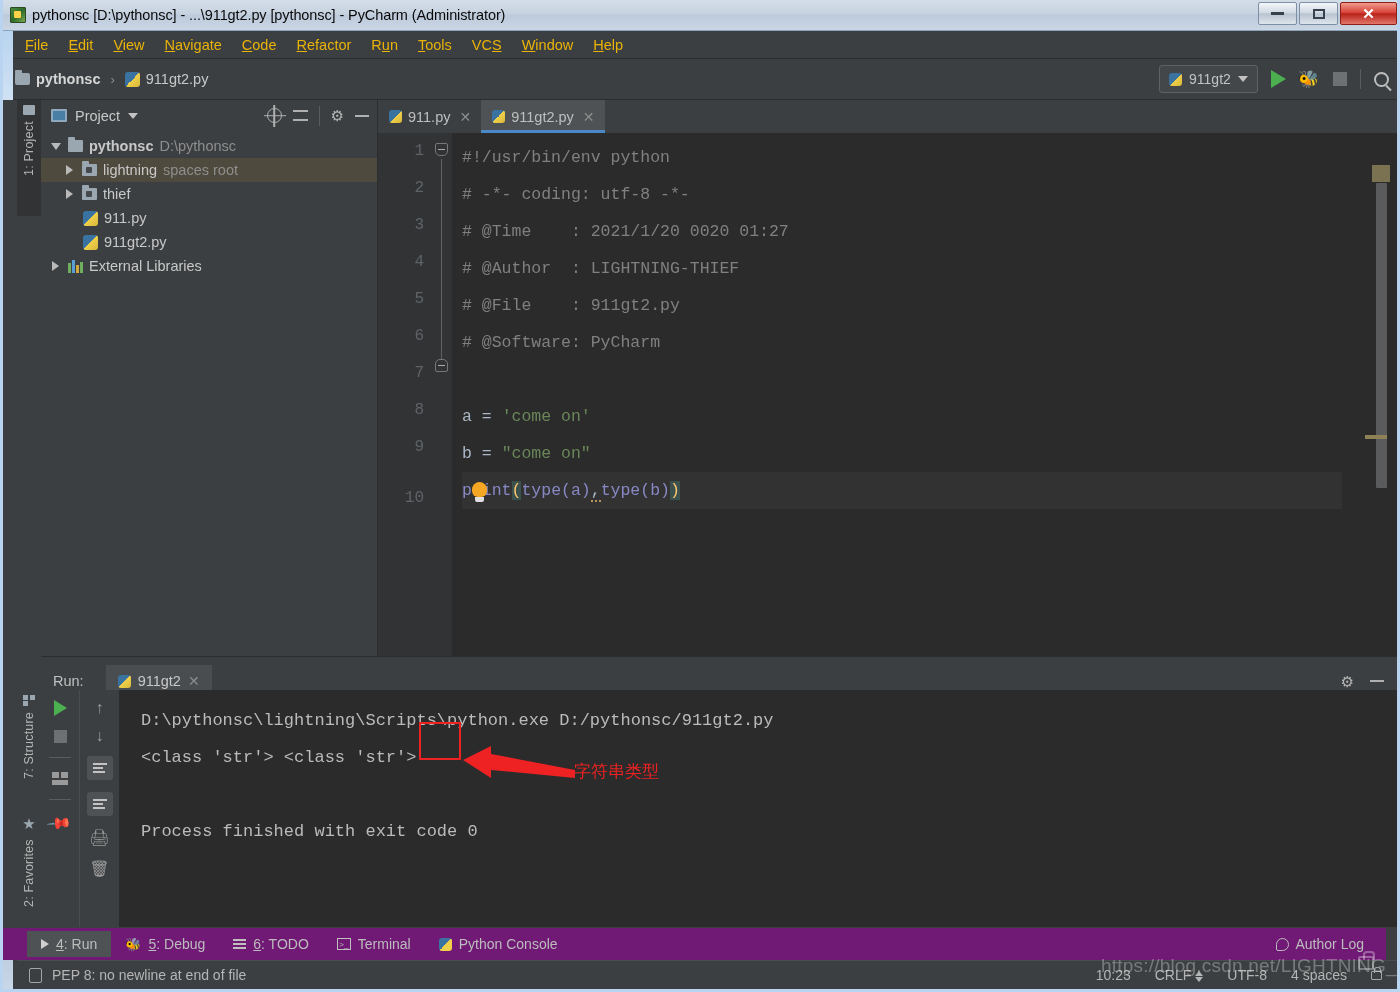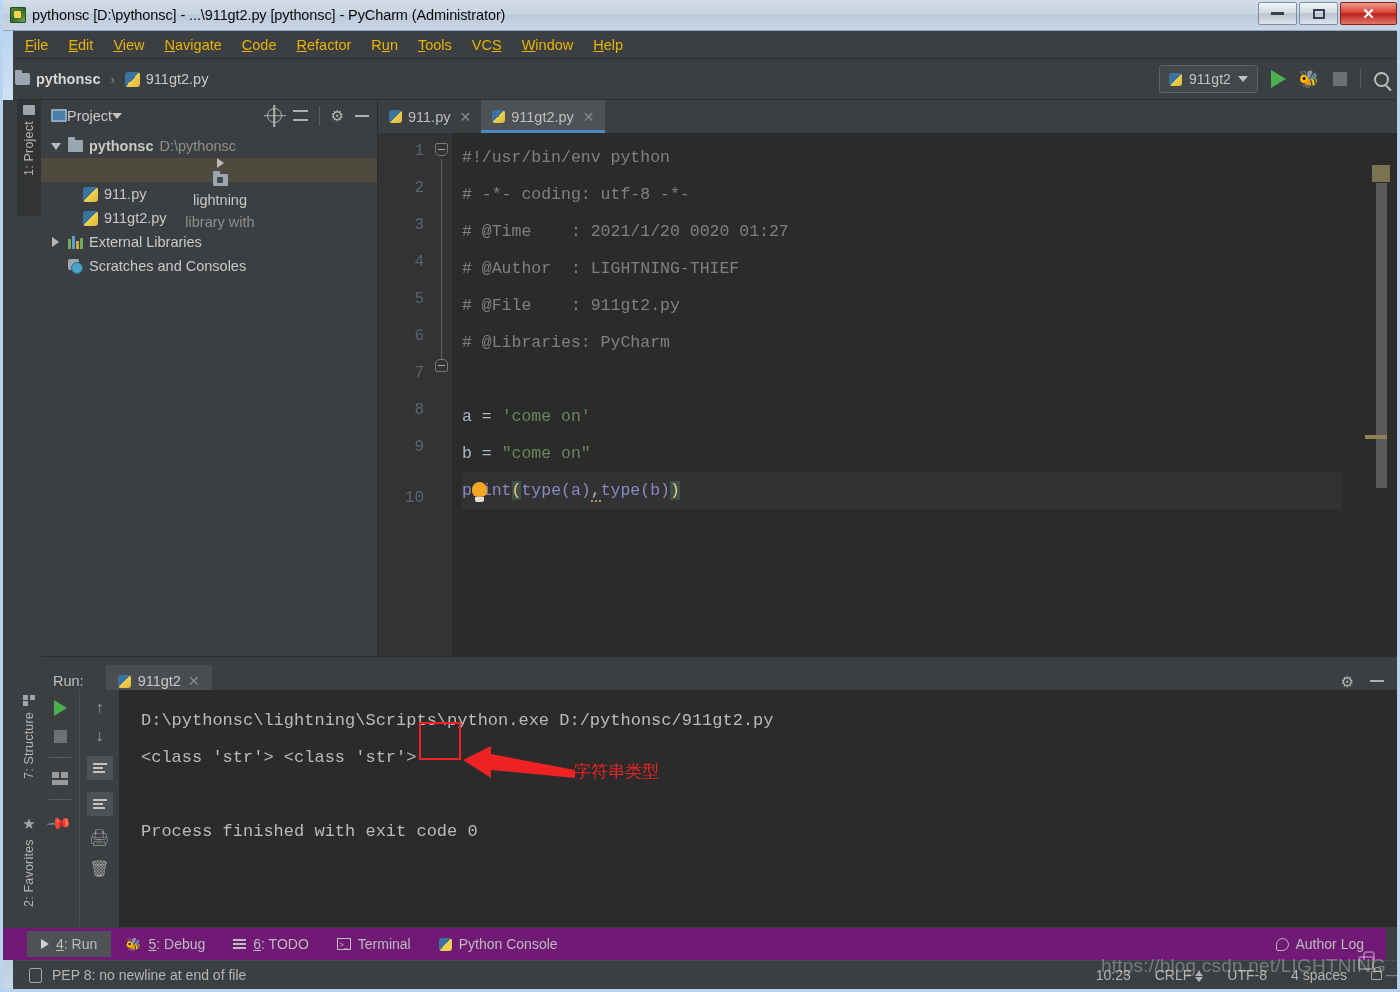--- a/index.html
+++ b/index.html
@@ -129,39 +129,39 @@
   .mini-star { color:#9aa7b0; font-size:15px; transform: rotate(180deg); }
 
   
   .project-panel {
     position: absolute; left: 38px; top: 100px; width: 337px; height: 556px;
     background: #3c3f41; border-right: 1px solid #2b2d2e;
     display: flex; flex-direction: column;
   }
   .pp-header {
     height: 31px; display: flex; align-items: center; padding: 0 8px 0 10px;
-    background: #3c3f41;
+    gap: 8px; background: #3c3f41;
   }
   .pp-title { font-size: 14.5px; color: #c8c8c8; }
   .pp-win-ico {
     width: 16px; height: 13px; border: 2px solid #8ea8bd; background: #4a7fa5; border-radius: 1px;
   }
   .pp-actions { margin-left: auto; display: flex; align-items: center; gap: 11px; }
   .ico-target { width:15px;height:15px;border:1.6px solid #b0b0b0;border-radius:50%; position:relative; }
   .ico-target::before { content:"";position:absolute;left:50%;top:-4px;width:1.6px;height:22px;background:#b0b0b0;transform:translateX(-50%); }
   .ico-target::after { content:"";position:absolute;top:50%;left:-4px;height:1.6px;width:22px;background:#b0b0b0;transform:translateY(-50%); }
   .ico-collapse { width:15px;height:15px; position:relative; }
   .ico-collapse::before{content:"";position:absolute;left:0;top:2px;width:15px;height:1.8px;background:#b0b0b0;}
   .ico-collapse::after{content:"";position:absolute;left:0;bottom:2px;width:15px;height:1.8px;background:#b0b0b0;}
   .ico-gear { color:#b5b5b5; font-size:15px; line-height:1; }
   .ico-min { width:14px;height:2px;background:#b0b0b0; }
 
   .tree { flex: 1; padding-top: 3px; font-size: 14.5px; color: #c8c8c8; overflow: hidden; }
   .tree-row { height: 24px; display: flex; align-items: center; gap: 6px; padding-left: 8px; white-space: nowrap; }
-  .tree-row.selected { background: #4e4a3e; flex-direction: column; }
+  .tree-row.selected { background: #4e4a3e; }
   .tw { width: 13px; display:flex; align-items:center; justify-content:center; flex: none; }
   .arrow-r { width:0;height:0;border-top:5px solid transparent;border-bottom:5px solid transparent;border-left:7px solid #b9b9b9; }
   .arrow-d { width:0;height:0;border-left:5px solid transparent;border-right:5px solid transparent;border-top:7px solid #b9b9b9; }
   .t-folder { width:15px;height:12px;background:#9aa7b0;border-radius:1px; position:relative;flex:none; }
   .t-folder::before{content:"";position:absolute;left:0;top:-3px;width:7px;height:3px;background:#9aa7b0;border-radius:1px 1px 0 0;}
   .t-folder.mod::after{content:"";position:absolute;left:4px;top:3px;width:6px;height:6px;background:#46494b;border-radius:1px;}
   .t-bold { font-weight: bold; }
   .t-dim { color: #8e8e8e; }
   .t-lib { width:15px;height:13px; flex:none; background:
      linear-gradient(#6fae5f,#6fae5f) 0 3px/3px 10px no-repeat,
@@ -423,41 +423,43 @@
         <span class="t-folder"></span>
         <span class="t-bold">pythonsc</span>
         <span class="t-dim">D:\pythonsc</span>
       </div>
       <div class="tree-row selected indent-1">
         <span class="tw">
             <span class="arrow-r"></span>
           </span>
         <span class="t-folder mod"></span>
         <span>lightning</span>
-        <span class="t-dim">library with</span>
+        <span class="t-dim">spaces root</span>
+      </div>
+      <div class="tree-row indent-1">
+        <span class="tw">
+            <span class="arrow-r"></span>
+          </span>
+        <span class="t-folder mod"></span>
+        <span>thief</span>
       </div>
       <div class="tree-row indent-2">
         <span class="py-ico"></span>
         <span>911.py</span>
       </div>
       <div class="tree-row indent-2">
         <span class="py-ico"></span>
         <span>911gt2.py</span>
       </div>
       <div class="tree-row">
         <span class="tw">
             <span class="arrow-r"></span>
           </span>
         <span class="t-lib"></span>
         <span>External Libraries</span>
-      </div>
-      <div class="tree-row">
-        <span class="tw"></span>
-        <span class="t-scratch"></span>
-        <span>Scratches and Consoles</span>
       </div>
     </div>
   </div>
 
   <div class="editor-wrap">
     <div class="tabbar">
       <div class="etab">
         <span class="py-ico small"></span>
         <span>911.py</span>
         <span class="x">✕</span>
@@ -488,21 +490,21 @@
         <div class="fold-box top"></div>
         <div class="fold-box bot"></div>
       </div>
 
       <div class="code-text">
         <div class="cline c-comment">#!/usr/bin/env python</div>
         <div class="cline c-comment"># -*- coding: utf-8 -*-</div>
         <div class="cline c-comment"># @Time    : 2021/1/20 0020 01:27</div>
         <div class="cline c-comment"># @Author  : LIGHTNING-THIEF</div>
         <div class="cline c-comment"># @File    : 911gt2.py</div>
-        <div class="cline c-comment"># @Libraries: PyCharm</div>
+        <div class="cline c-comment"># @Software: PyCharm</div>
         <div class="cline">&nbsp;</div>
         <div class="cline"><span class="c-plain">a</span><span class="c-plain"> = </span><span class="c-str">'come on'</span></div>
         <div class="cline"><span class="c-plain">b</span><span class="c-plain"> = </span><span class="c-str">"come on"</span></div>
         <div class="cline hl"><span class="c-fn">print</span><span class="brace-hl">(</span><span class="c-fn">type(a)</span><span class="c-plain squig">,</span><span class="c-fn">type(b)</span><span class="brace-hl">)</span></div>
         <div class="bulb"></div>
       </div>
 
       <div class="editor-scroll">
         <div class="es-warn"></div>
         <div class="es-thumb"></div>

